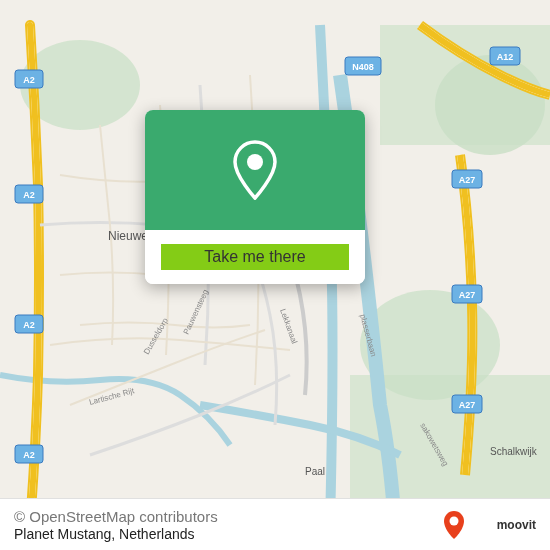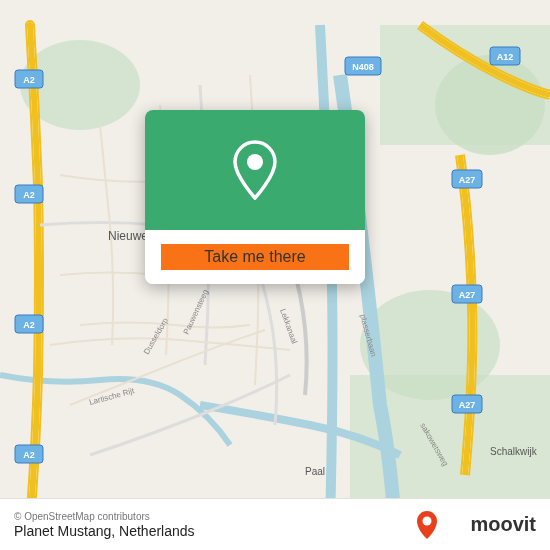--- a/index.html
+++ b/index.html
@@ -57,21 +57,21 @@
       position: relative;
     }
 
     #popup-button-area {
       padding: 14px 16px;
       background: white;
     }
 
     #take-me-there-btn {
       width: 100%;
-      background: #f97316;
+      background: #84cc16;
       border: none;
       color: #333;
       font-size: 16px;
       font-weight: 500;
       cursor: pointer;
       text-align: center;
       padding: 4px 0;
       font-family: Arial, sans-serif;
     }
 
@@ -91,38 +91,38 @@
       height: 52px;
     }
 
     #bottom-left {
       display: flex;
       flex-direction: column;
       gap: 1px;
     }
 
     #osm-credit {
-      font-size: 10px;
+      font-size: 15px;
       color: #777;
     }
 
     #location-name {
       font-size: 14px;
       color: #222;
       font-weight: 400;
     }
 
     #moovit-logo {
       display: flex;
       align-items: center;
       gap: 4px;
     }
 
     #moovit-text {
-      font-size: 20px;
+      font-size: 12px;
       font-weight: bold;
       color: #333;
       font-family: Arial, sans-serif;
       margin-left: 28px;
     }
   </style>
 </head>
 <body>
 
 <div id="map-container">

